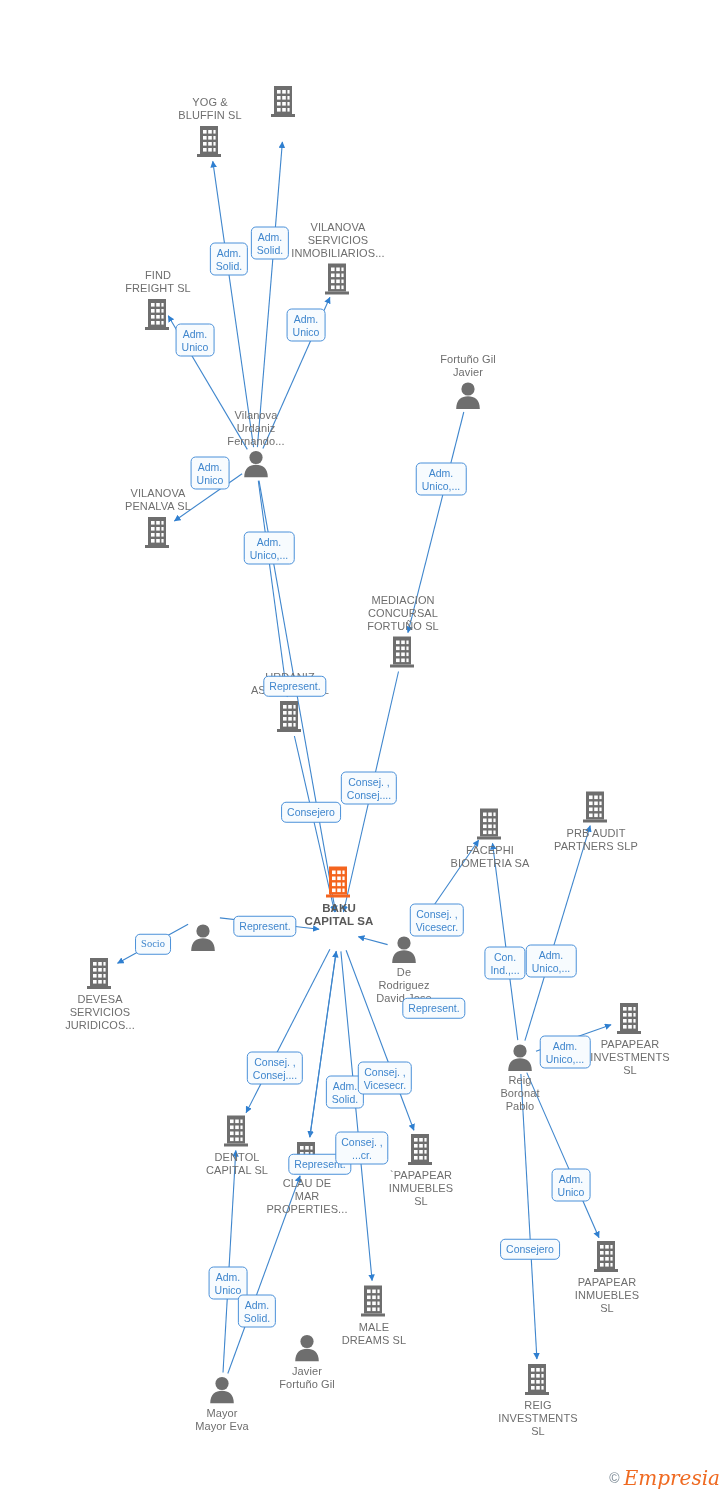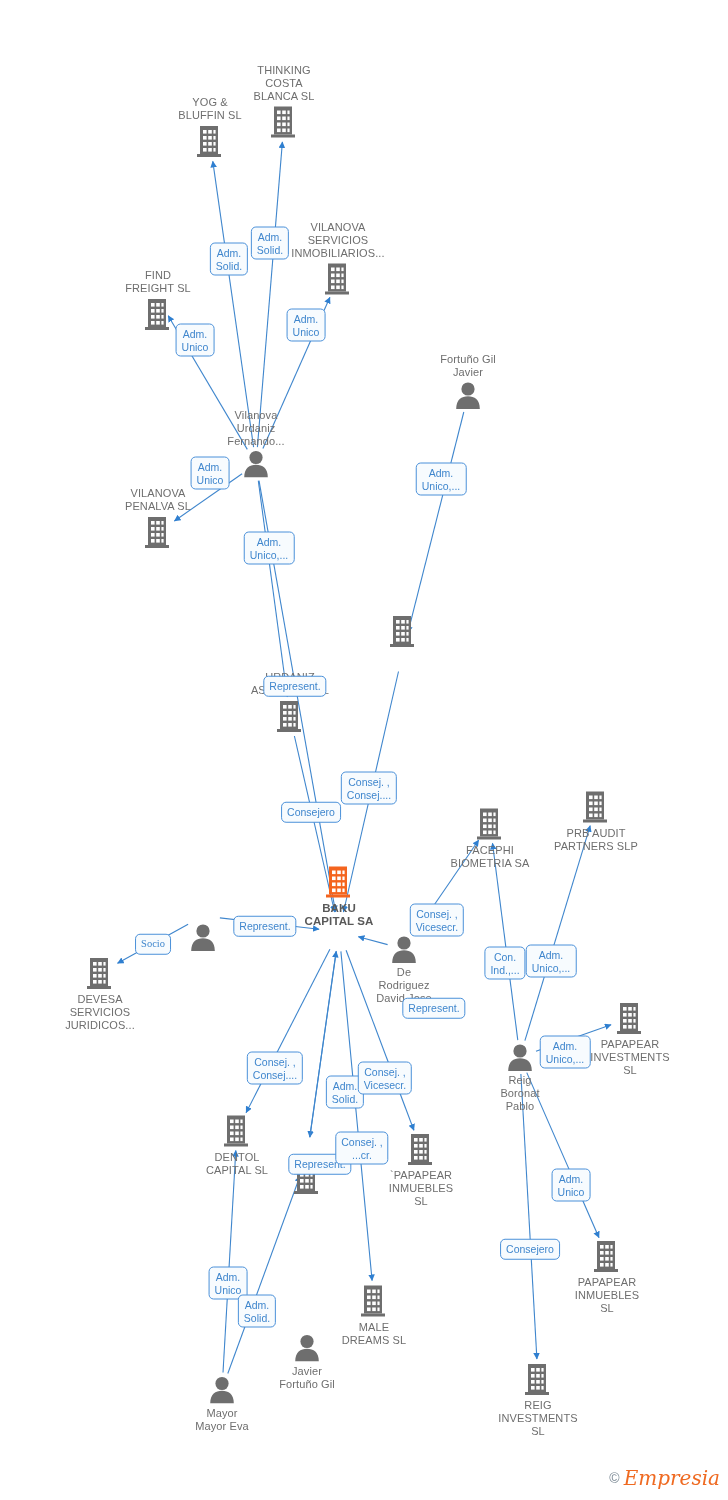--- a/index.html
+++ b/index.html
@@ -88,23 +88,20 @@
           <rect x="8" y="18" width="3.6" height="3.6"></rect>
           <rect x="13.2" y="18" width="3.6" height="3.6"></rect>
           <rect x="18.4" y="18" width="2.2" height="3.6"></rect>
           <rect x="8" y="24" width="3.6" height="3.6"></rect>
           <rect x="13.2" y="24" width="3.6" height="3.6"></rect>
           <rect x="18.4" y="24" width="2.2" height="3.6"></rect>
         </g>
       </svg>
     </div>
     <div class="node company lbl-top" style="left: 284px; top: 101px;">
-      <div class="lbl">THINKING
-COSTA
-BLANCA  SL</div>
       <svg class="ico" viewBox="0 0 30 34">
         <rect x="5" y="2" width="18" height="28" fill="#6e6e6e"></rect>
         <rect x="2" y="30" width="24" height="3" fill="#6e6e6e"></rect>
         <g fill="#ffffff">
           <rect x="8" y="6" width="3.6" height="3.6"></rect>
           <rect x="13.2" y="6" width="3.6" height="3.6"></rect>
           <rect x="18.4" y="6" width="2.2" height="3.6"></rect>
           <rect x="8" y="12" width="3.6" height="3.6"></rect>
           <rect x="13.2" y="12" width="3.6" height="3.6"></rect>
           <rect x="18.4" y="12" width="2.2" height="3.6"></rect>
@@ -195,20 +192,23 @@
     </div>
     <div class="node person lbl-top" style="left: 468px; top: 381px;">
       <div class="lbl">Fortuño Gil
 Javier</div>
       <svg class="ico" viewBox="0 0 30 28">
         <circle cx="15" cy="8" r="6.6" fill="#6e6e6e"></circle>
         <path d="M3.2,28 C3.2,18.6 8.5,15.2 15,15.2 C21.5,15.2 26.8,18.6 26.8,28 Z" fill="#6e6e6e"></path>
       </svg>
     </div>
     <div class="node company lbl-top" style="left: 403px; top: 631px;">
+      <div class="lbl">MEDIACION
+CONCURSAL
+FORTUÑO  SL</div>
       <svg class="ico" viewBox="0 0 30 34">
         <rect x="5" y="2" width="18" height="28" fill="#6e6e6e"></rect>
         <rect x="2" y="30" width="24" height="3" fill="#6e6e6e"></rect>
         <g fill="#ffffff">
           <rect x="8" y="6" width="3.6" height="3.6"></rect>
           <rect x="13.2" y="6" width="3.6" height="3.6"></rect>
           <rect x="18.4" y="6" width="2.2" height="3.6"></rect>
           <rect x="8" y="12" width="3.6" height="3.6"></rect>
           <rect x="13.2" y="12" width="3.6" height="3.6"></rect>
           <rect x="18.4" y="12" width="2.2" height="3.6"></rect>
@@ -413,20 +413,23 @@
           <rect x="13.2" y="12" width="3.6" height="3.6"></rect>
           <rect x="18.4" y="12" width="2.2" height="3.6"></rect>
           <rect x="8" y="18" width="3.6" height="3.6"></rect>
           <rect x="13.2" y="18" width="3.6" height="3.6"></rect>
           <rect x="18.4" y="18" width="2.2" height="3.6"></rect>
           <rect x="8" y="24" width="3.6" height="3.6"></rect>
           <rect x="13.2" y="24" width="3.6" height="3.6"></rect>
           <rect x="18.4" y="24" width="2.2" height="3.6"></rect>
         </g>
       </svg>
+      <div class="lbl">CLAU DE
+MAR
+PROPERTIES...</div>
     </div>
     <div class="node company lbl-bottom" style="left: 421px; top: 1170px;">
       <svg class="ico" viewBox="0 0 30 34">
         <rect x="5" y="2" width="18" height="28" fill="#6e6e6e"></rect>
         <rect x="2" y="30" width="24" height="3" fill="#6e6e6e"></rect>
         <g fill="#ffffff">
           <rect x="8" y="6" width="3.6" height="3.6"></rect>
           <rect x="13.2" y="6" width="3.6" height="3.6"></rect>
           <rect x="18.4" y="6" width="2.2" height="3.6"></rect>
           <rect x="8" y="12" width="3.6" height="3.6"></rect>

